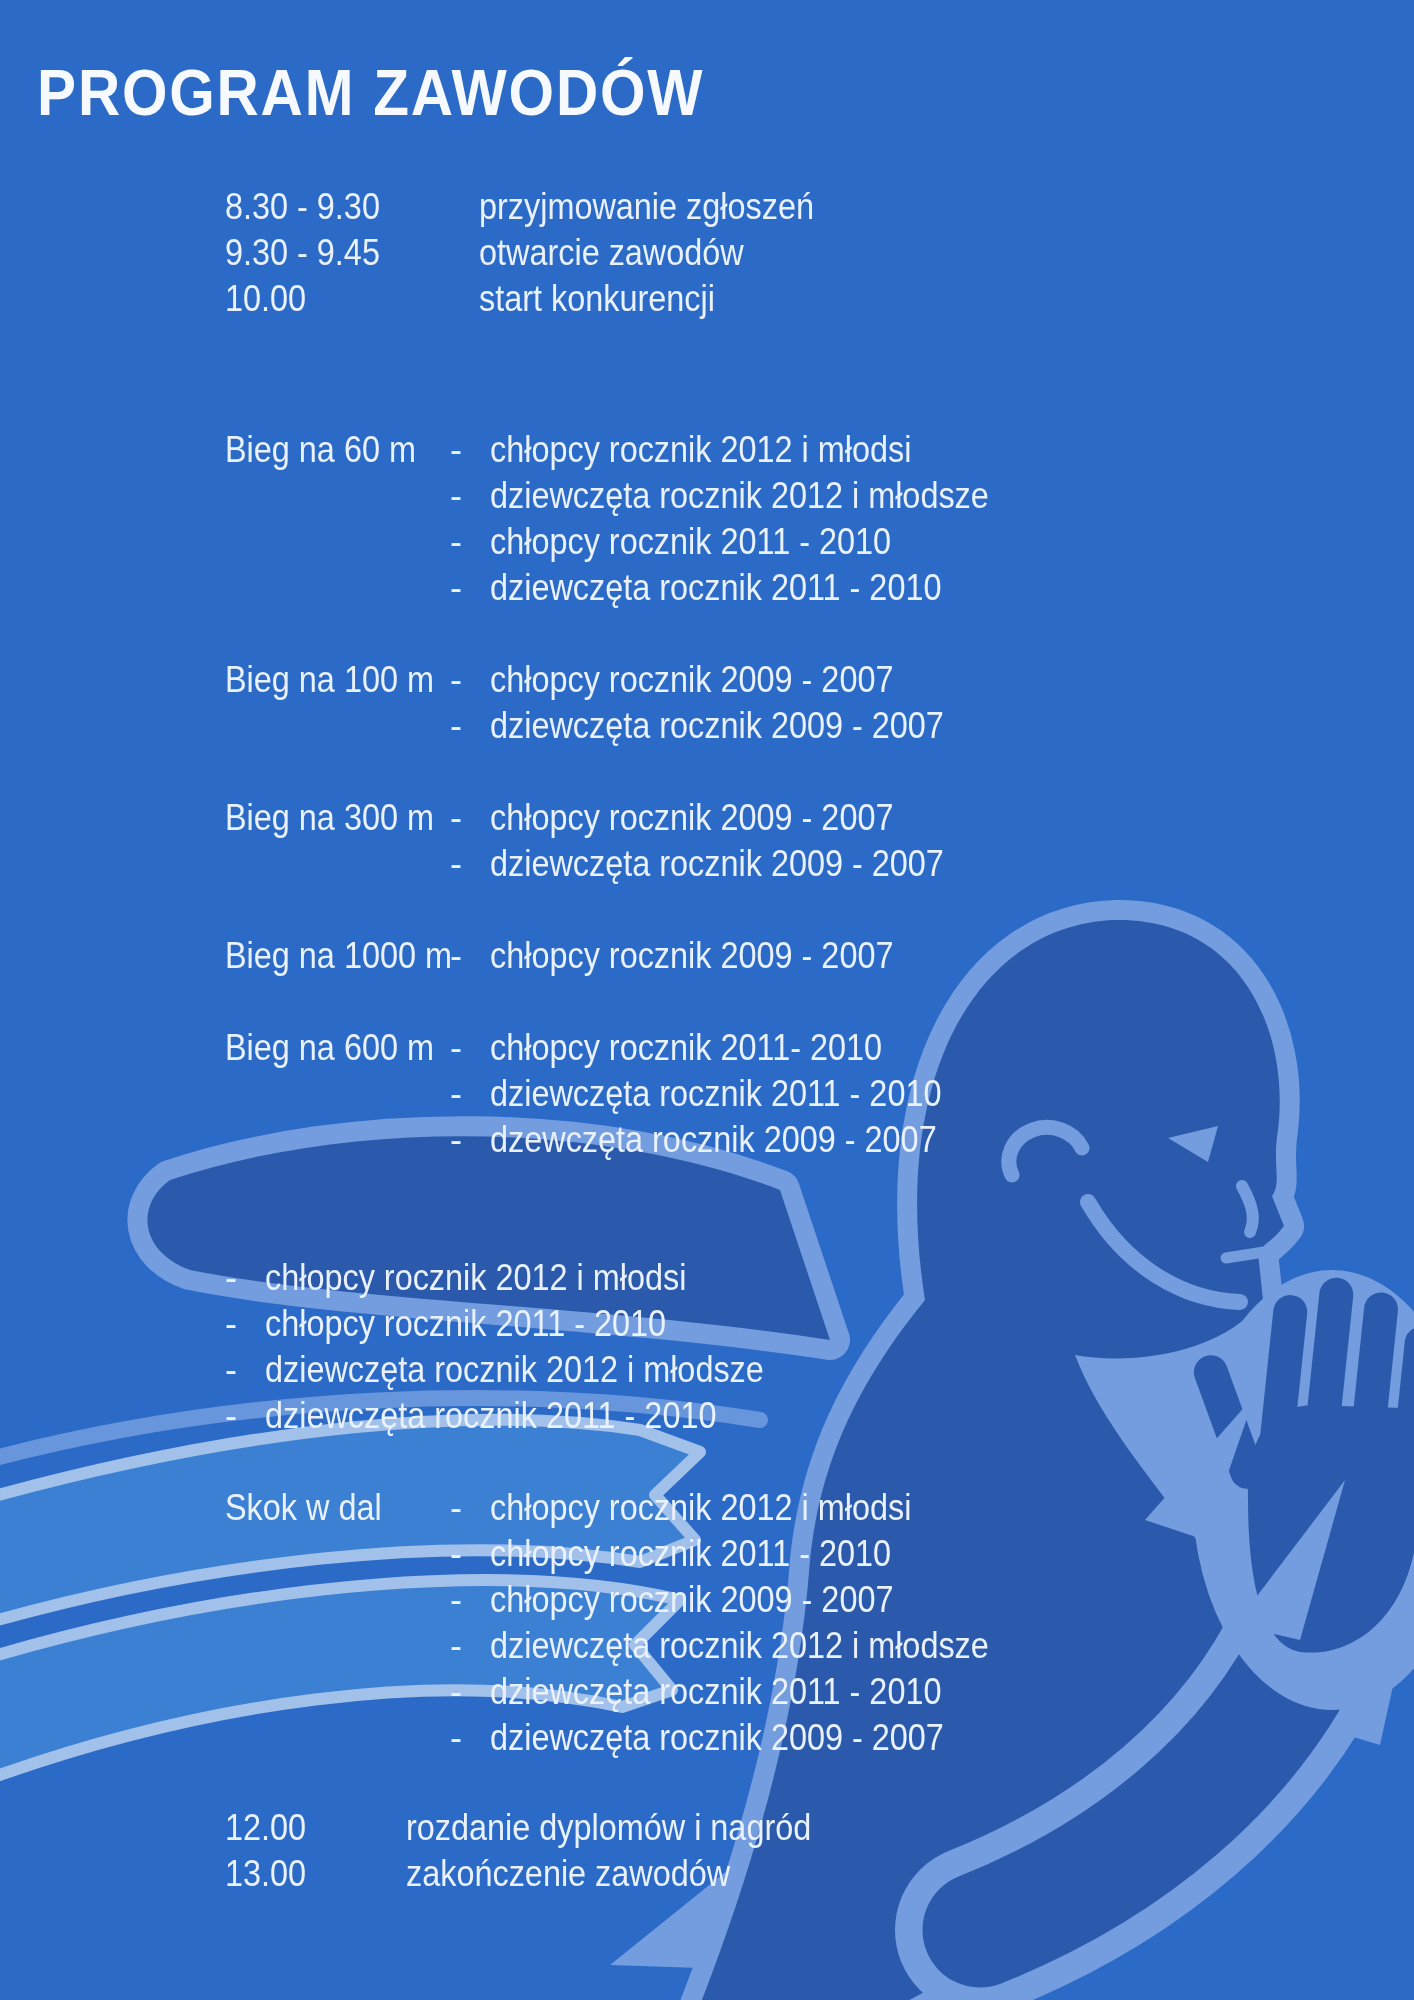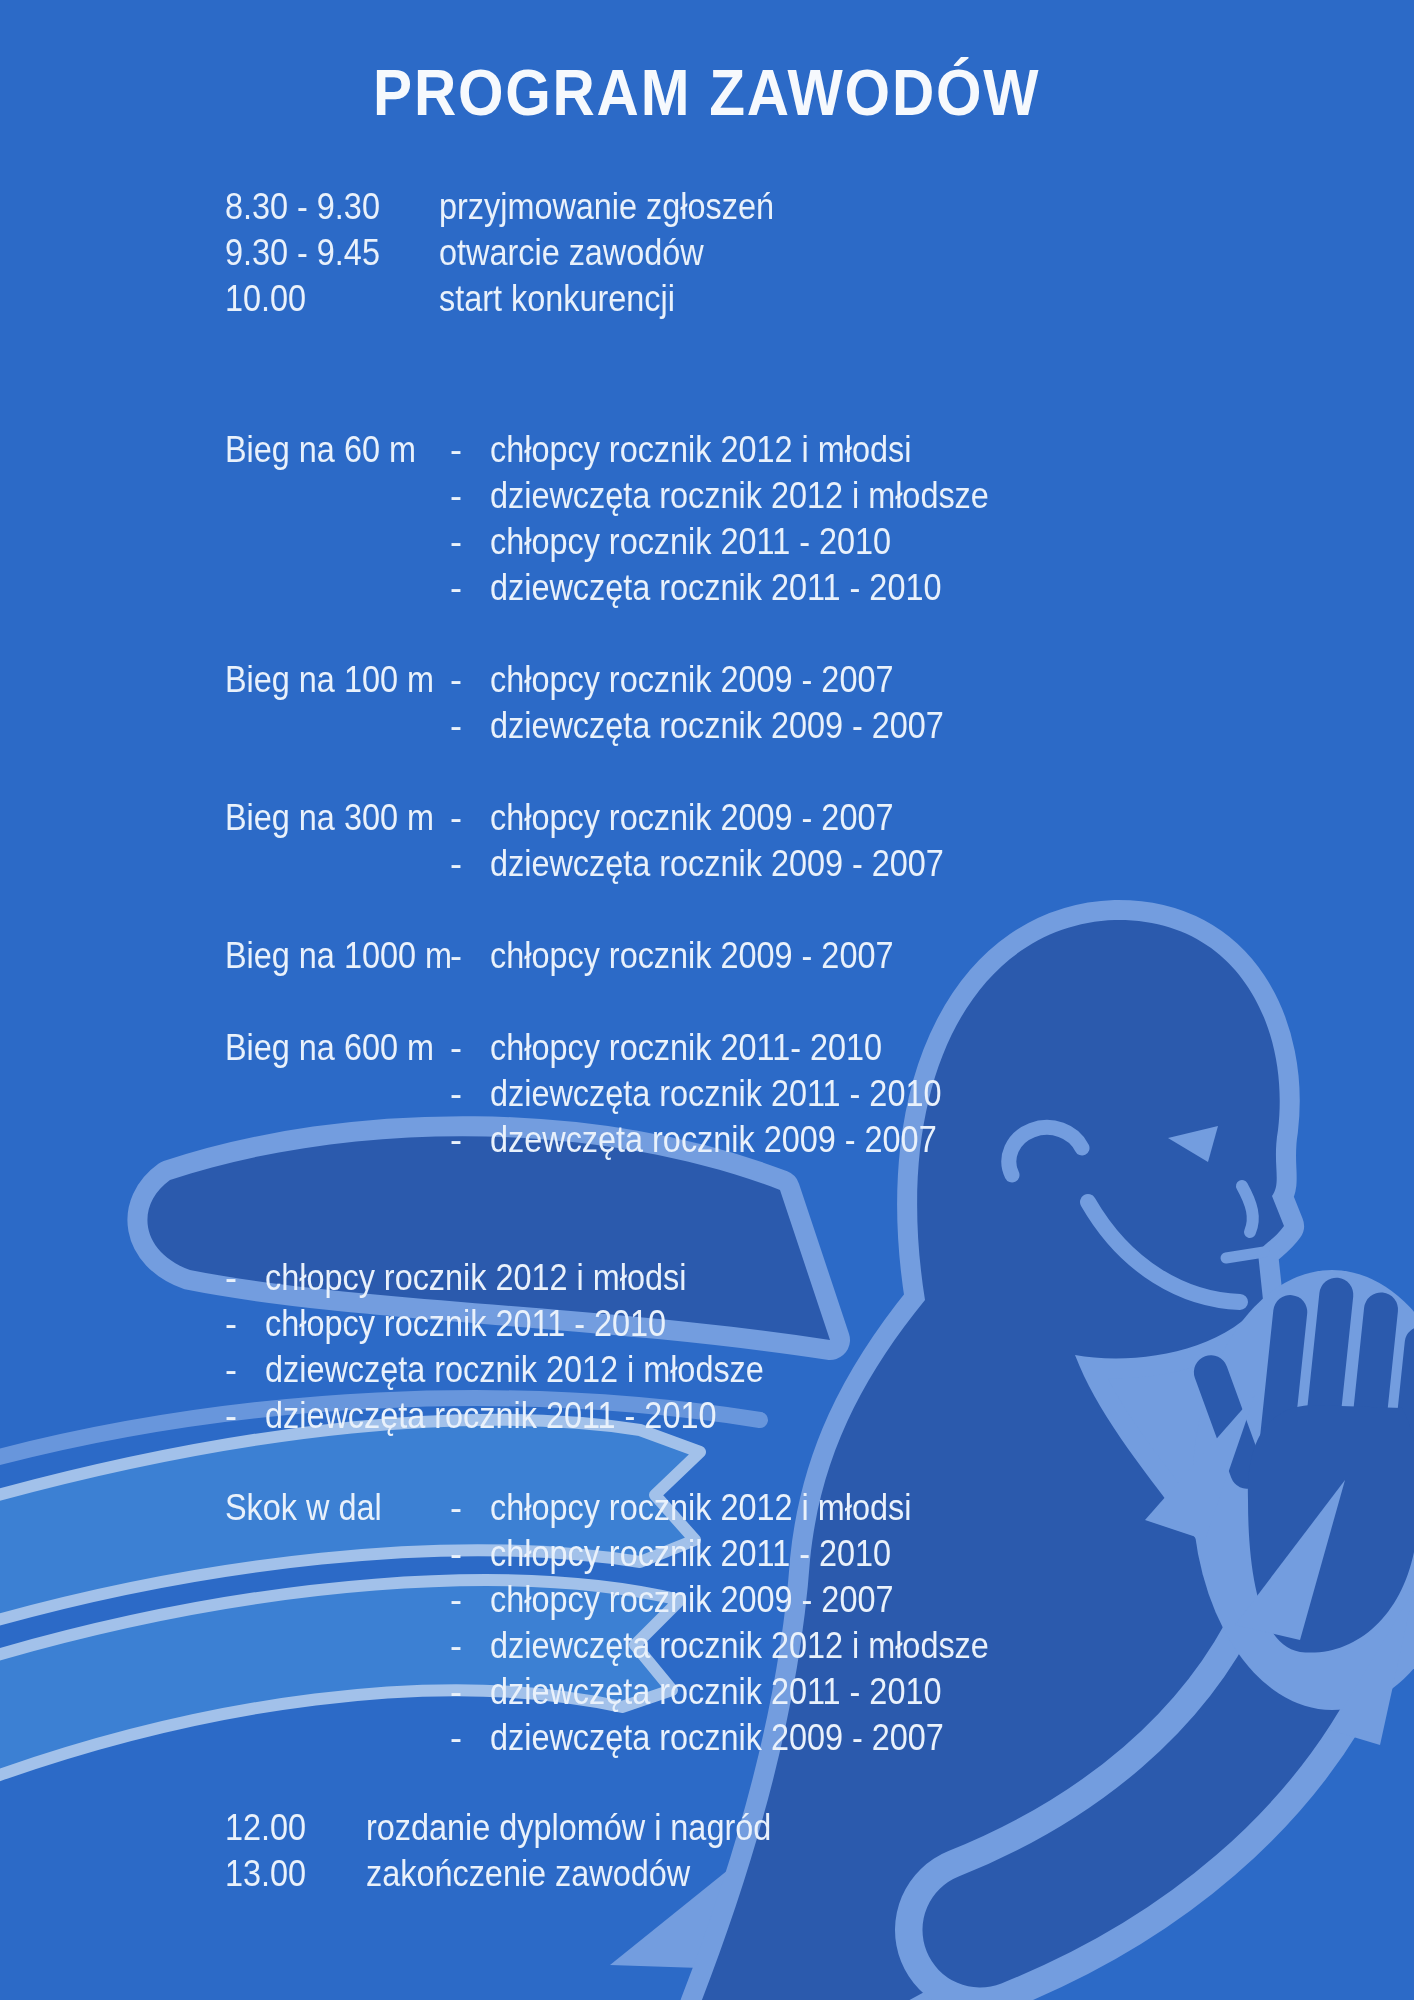--- a/index.html
+++ b/index.html
@@ -5,31 +5,31 @@
   html,body{margin:0;padding:0;background:#fff;}
   .poster{
     position:relative;width:1414px;height:2000px;overflow:hidden;
     background:var(--background,#2c6ac7);
     font-family:"Liberation Sans",sans-serif;
     color:var(--text,#e9f1fb);
   }
   .bg-art{position:absolute;inset:0;width:100%;height:100%;}
   .content{position:absolute;inset:0;}
   h1.title{
-    position:absolute;top:56px;left:0;right:0;margin:0;text-align:center;
+    position:absolute;top:56px;left:0;right:0;margin:0;text-align:left;
     font-size:65px;line-height:74px;font-weight:800;letter-spacing:2px;
     color:var(--title,#f6f9fd);
   }
   .tcond{display:inline-block;transform:scaleX(0.9);transform-origin:50% 50%;white-space:nowrap;}
   .cond{display:inline-block;transform:scaleX(0.9);transform-origin:0 50%;white-space:nowrap;}
   .block{position:absolute;left:225px;font-size:36px;line-height:46px;font-weight:400;}
   .schedule{top:184px;}
   .events{top:427px;}
   .closing{top:1805px;}
-  .row{display:flex;}
+  .row{display:flex;gap:40px;}
   .schedule .time{width:214px;flex:none;}
   .closing .time{width:141px;flex:none;}
   .group{display:flex;align-items:flex-start;margin-bottom:46px;}
   .gname{width:225px;flex:none;}
   .item{display:flex;}
   .dash{width:40px;flex:none;}
   
   .fig{fill:var(--art_dark,#2b5aad);stroke:var(--art_light,#739ddf);stroke-width:40;
        stroke-linejoin:round;stroke-linecap:round;paint-order:stroke fill;}
   .darkfill{fill:var(--art_dark,#2b5aad);}

